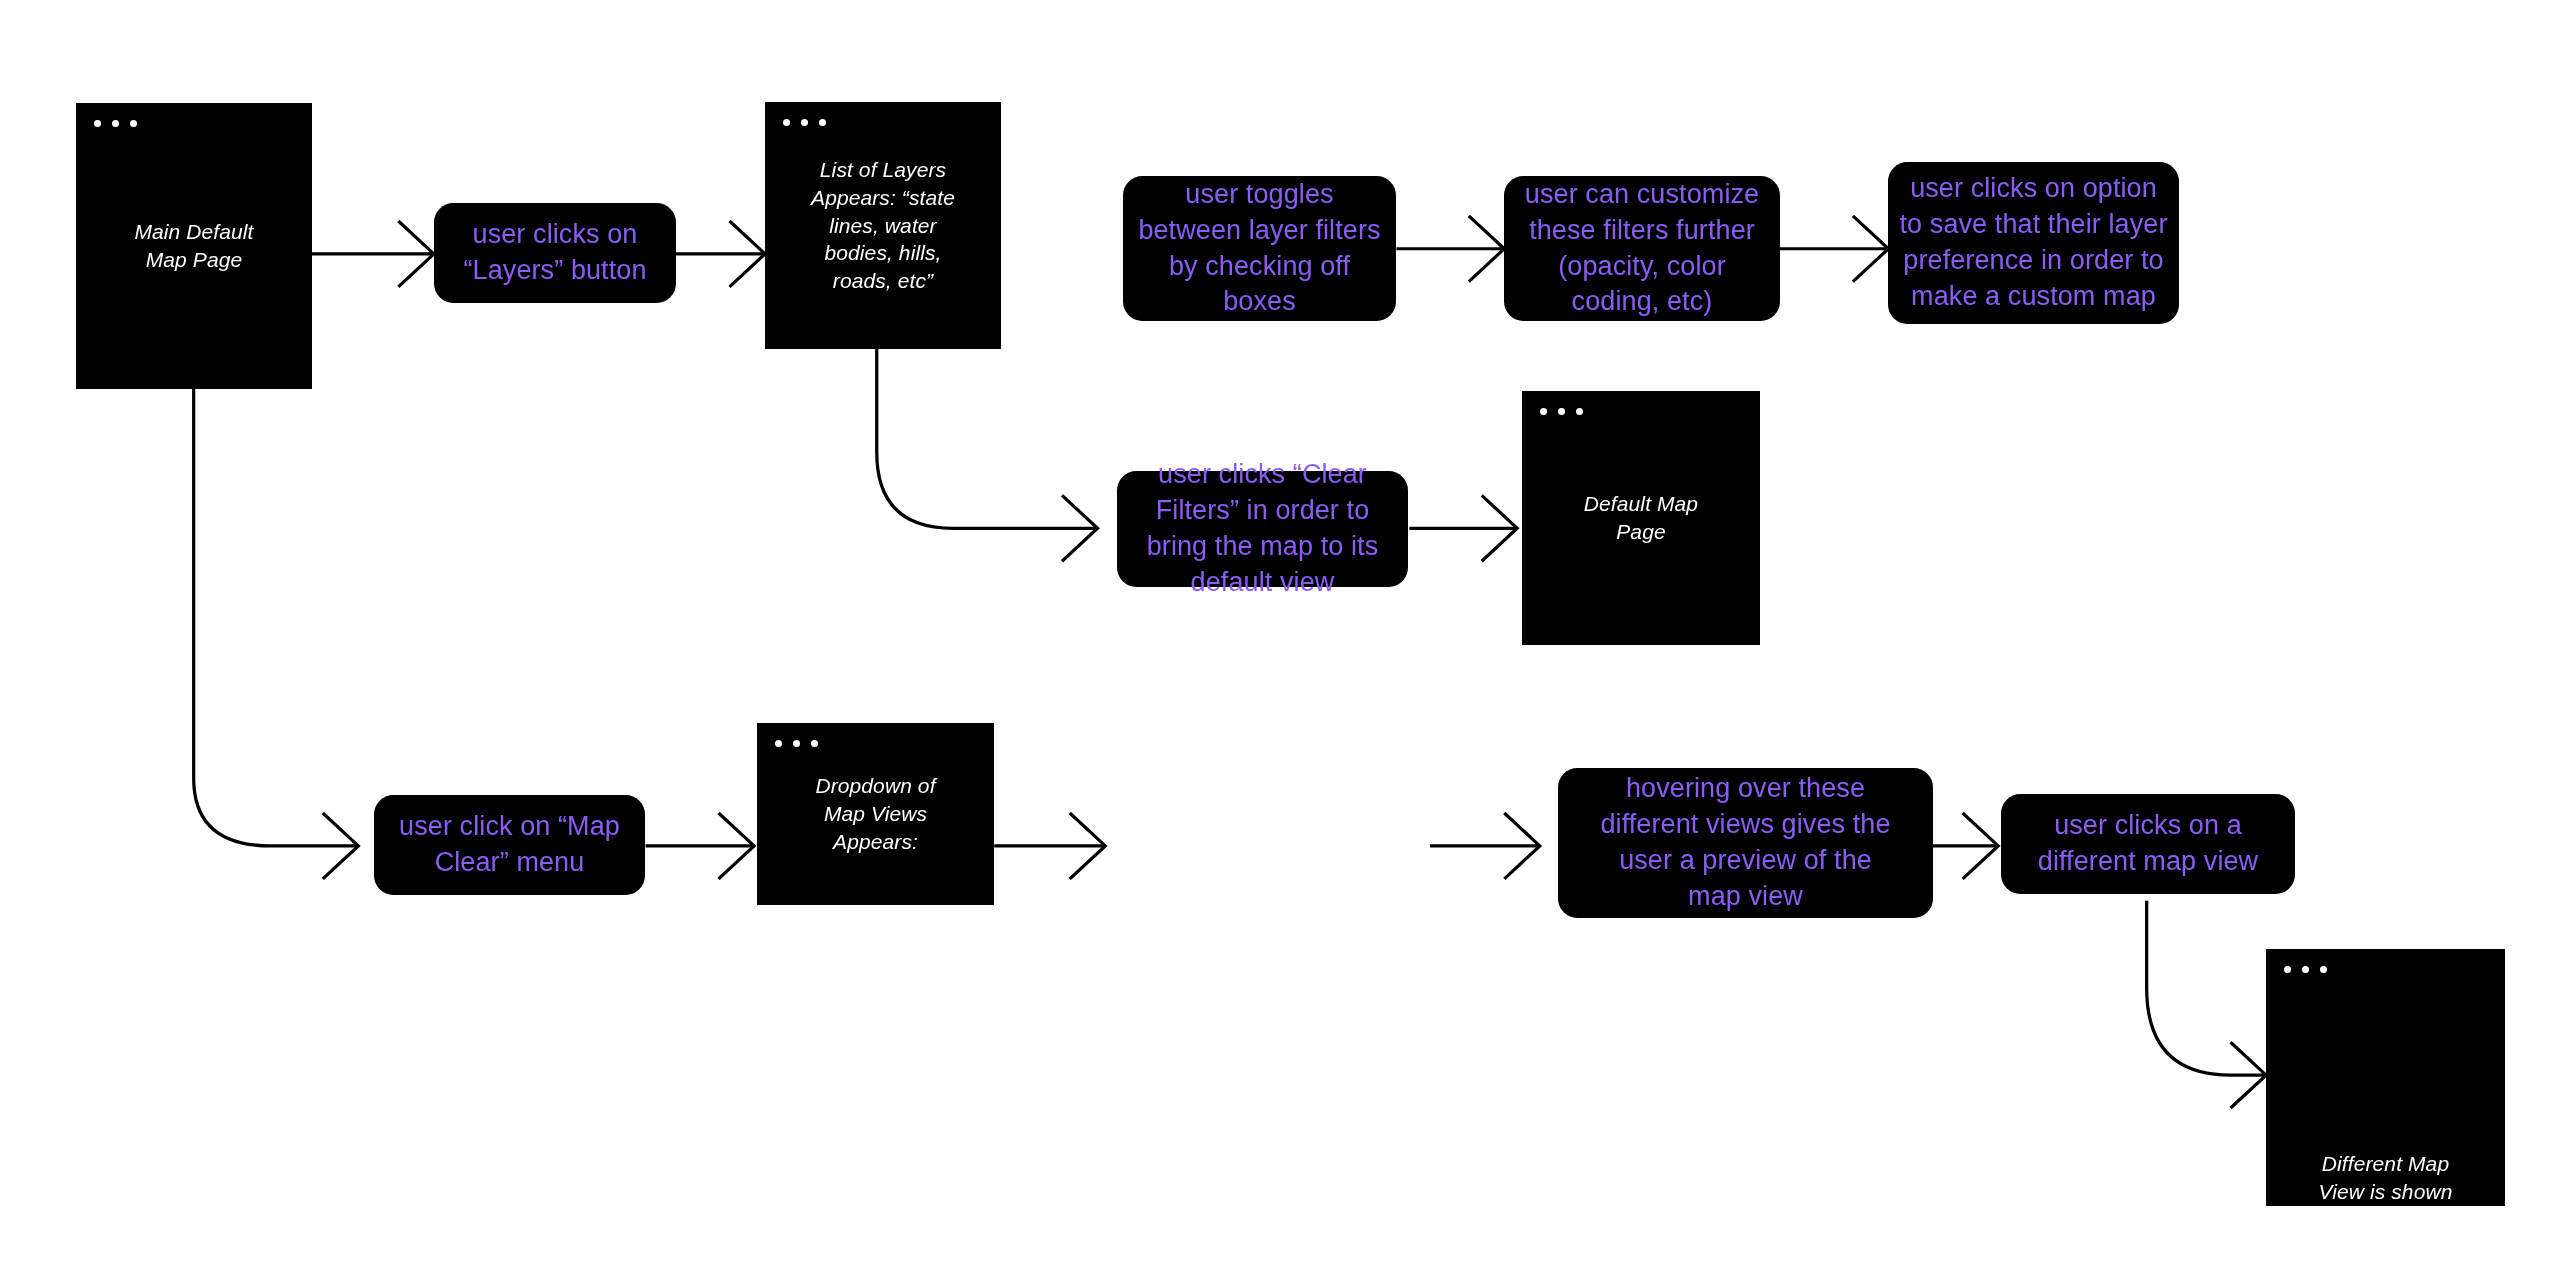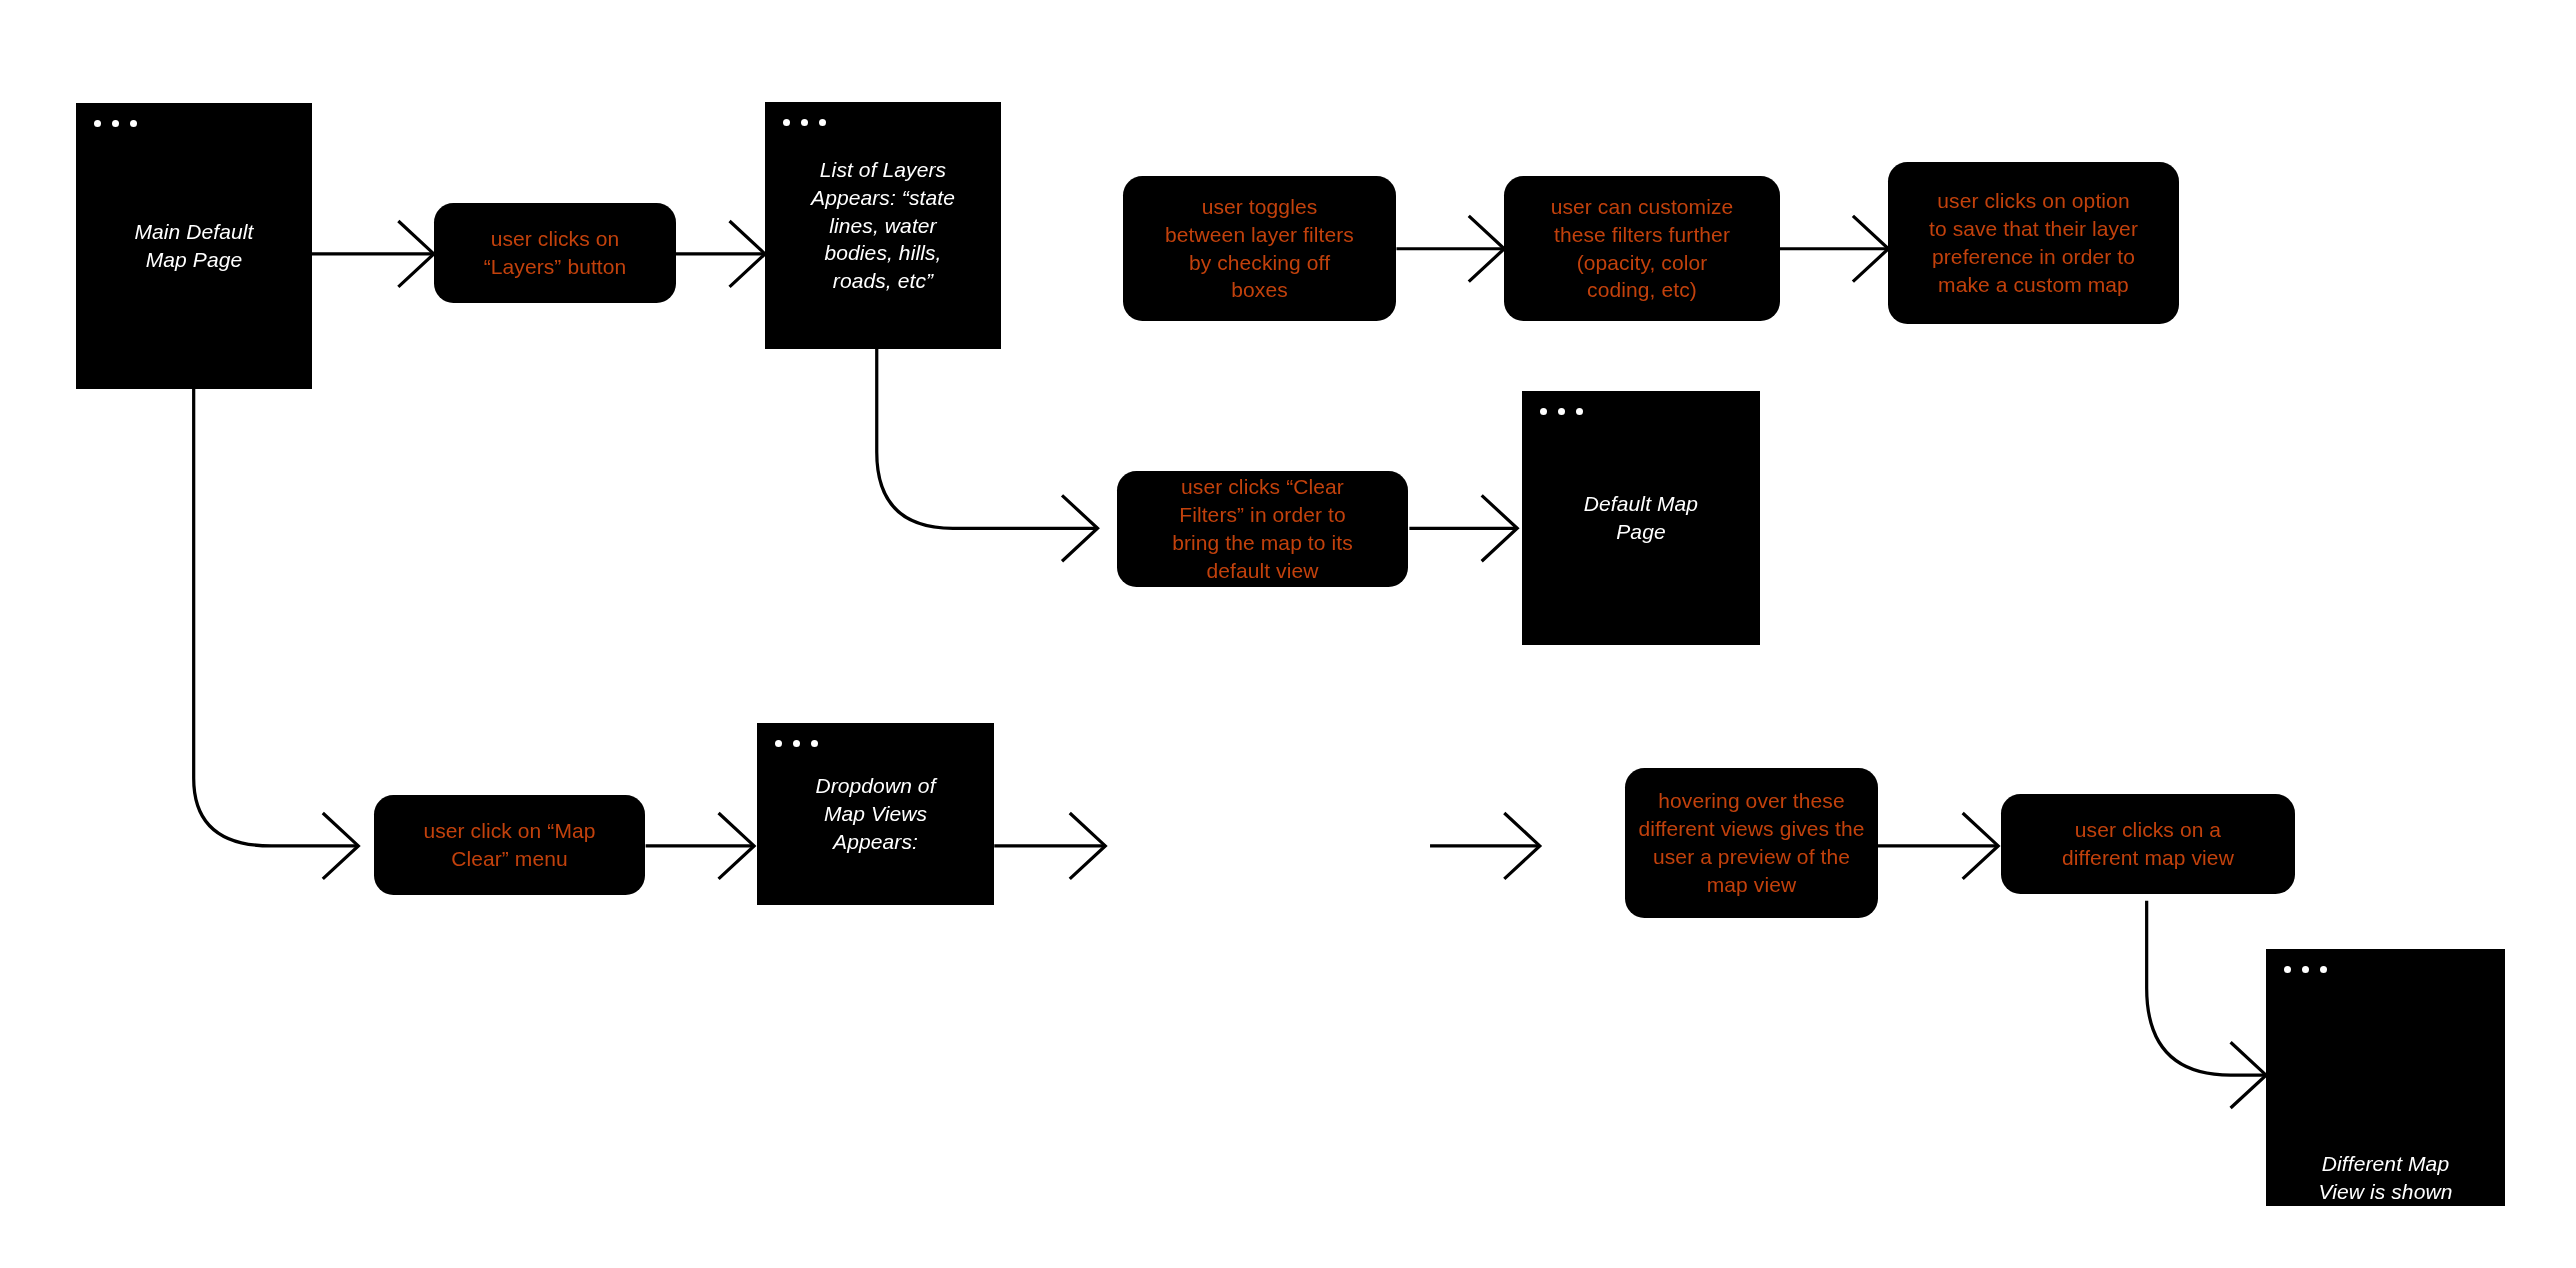--- a/index.html
+++ b/index.html
@@ -53,23 +53,23 @@
   .step {
     position: absolute;
     background: #000000;
     border-radius: 19.4px;
     display: flex;
     align-items: center;
     justify-content: center;
     box-sizing: border-box;
   }
   .step .step-label {
-    color: #c2410c;
+    color: #8b5cf6;
     text-align: center;
-    font-size: 21px;
+    font-size: 27px;
     line-height: 1.33;
     padding: 0 10.3px;
     white-space: pre-line;
     letter-spacing: 0.1px;
   }
   
   #wires {
     position: absolute;
     left: 0;
     top: 0;
@@ -205,21 +205,21 @@
         <i></i>
         <i></i>
         <i></i>
       </span>
     <span class="screen-label">Dropdown of
 Map Views
 Appears:</span>
   </div>
 
 
-  <div class="step" style="left:1625px; top:768px; width:253px; height:150px;">
+  <div class="step" style="left:1558px; top:768px; width:375px; height:150px;">
     <span class="step-label">hovering over these
 different views gives the
 user a preview of the
 map view</span>
   </div>
 
   <div class="step" style="left:2001px; top:794px; width:294px; height:100px;">
     <span class="step-label">user clicks on a
 different map view</span>
   </div>

